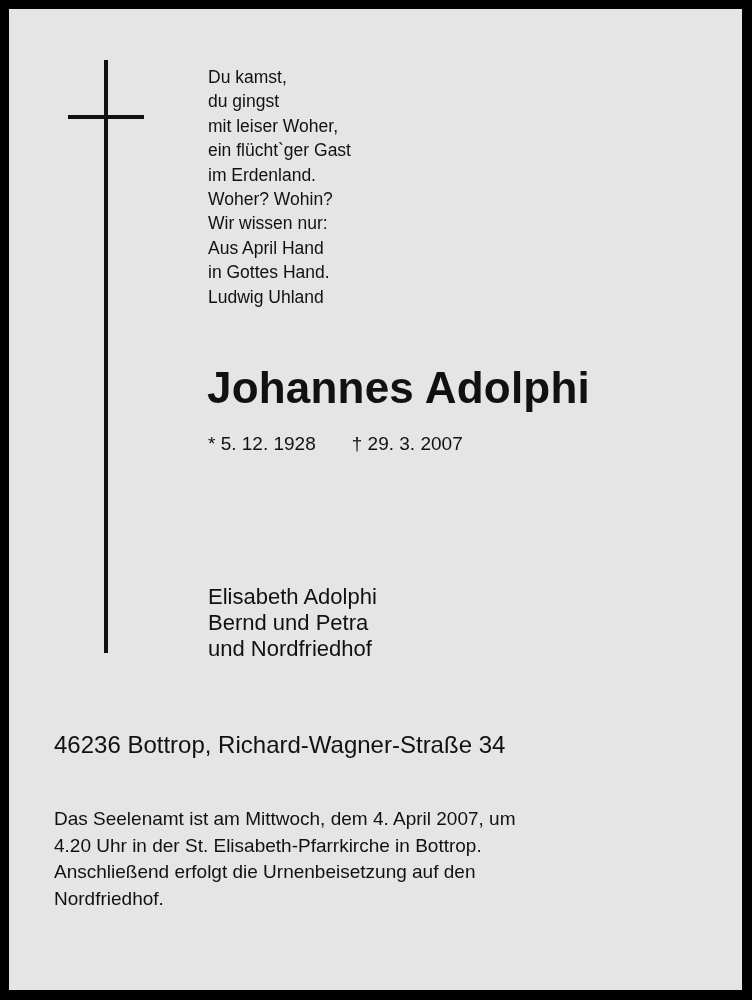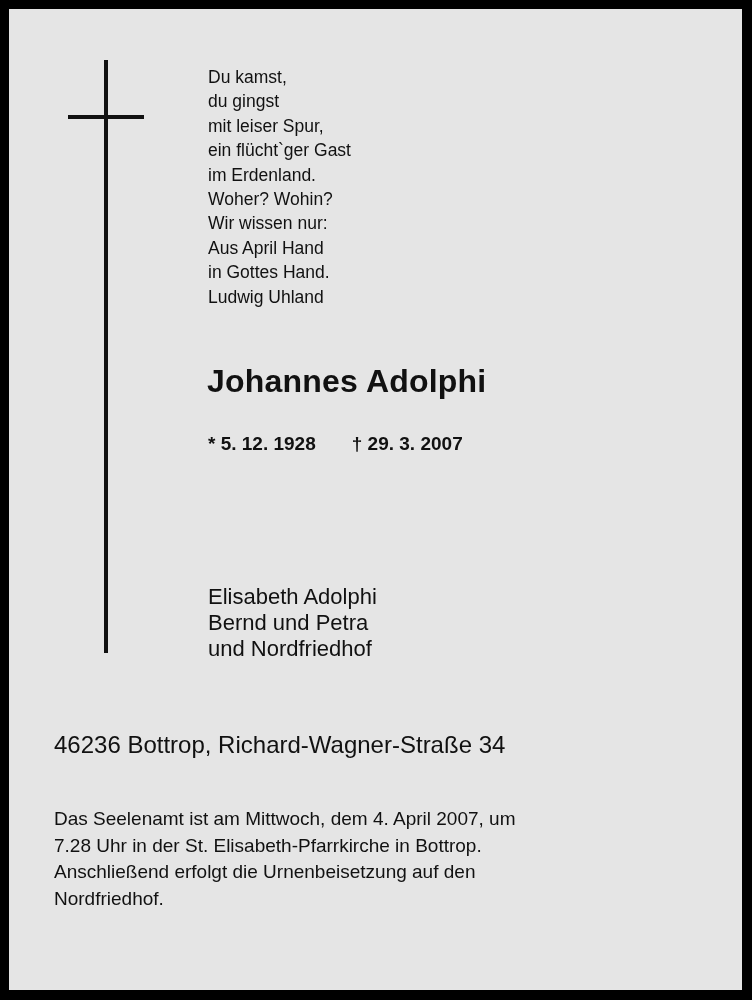--- a/index.html
+++ b/index.html
@@ -3,41 +3,41 @@
 <meta charset="utf-8">
 <style>
   html, body { margin: 0; padding: 0; background: #000; }
   body { width: 752px; height: 1000px; position: relative; overflow: hidden;
          font-family: "Liberation Sans", sans-serif; color: #111; }
   .frame { position: absolute; left: 9px; top: 9px; width: 733px; height: 981px; background: #e5e5e5; }
   .cross-v { position: absolute; left: 95px; top: 51px; width: 4px; height: 593px; background: #111; }
   .cross-h { position: absolute; left: 59px; top: 106px; width: 76px; height: 4px; background: #111; }
   .poem { position: absolute; left: 199px; top: 56px; font-size: 17.5px; line-height: 24.4px; }
   .poem div { white-space: nowrap; }
-  .name { position: absolute; left: 198px; top: 354px; font-size: 32px; font-weight: bold; letter-spacing: 0.2px; white-space: nowrap; }
-  .dates { position: absolute; left: 199px; top: 424px; font-size: 19px; font-weight: bold; white-space: nowrap; }
+  .name { position: absolute; left: 198px; top: 354px; font-size: 44px; font-weight: bold; letter-spacing: 0.2px; white-space: nowrap; }
+  .dates { position: absolute; left: 199px; top: 424px; font-size: 19px; font-weight: normal; white-space: nowrap; }
   .dates .death { margin-left: 36px; }
   .farewell { position: absolute; left: 199px; top: 523px; font-size: 19px; white-space: nowrap; }
   .family { position: absolute; left: 199px; top: 575px; font-size: 22px; line-height: 26px; }
   .family div { white-space: nowrap; }
   .address { position: absolute; left: 45px; top: 722px; font-size: 24px; white-space: nowrap; }
   .service { position: absolute; left: 45px; top: 797px; font-size: 19px; line-height: 26.5px; }
   .service div { white-space: nowrap; }
 </style>
 </head>
 <body>
 
 <div class="frame">
   <div class="cross-v"></div>
   <div class="cross-h"></div>
 
   <div class="poem">
     <div>Du kamst,</div>
     <div>du gingst</div>
-    <div>mit leiser Spur,</div>
+    <div>mit leiser Woher,</div>
     <div>ein flücht`ger Gast</div>
     <div>im Erdenland.</div>
     <div>Woher? Wohin?</div>
     <div>Wir wissen nur:</div>
     <div>Aus April Hand</div>
     <div>in Gottes Hand.</div>
     <div>Ludwig Uhland</div>
   </div>
 
   <div class="name">Johannes Adolphi</div>
@@ -50,17 +50,17 @@
   <div class="family">
     <div>Elisabeth Adolphi</div>
     <div>Bernd und Petra</div>
     <div>und Nordfriedhof</div>
   </div>
 
   <div class="address">46236 Bottrop, Richard-Wagner-Straße 34</div>
 
   <div class="service">
     <div>Das Seelenamt ist am Mittwoch, dem 4. April 2007, um</div>
-    <div>7.28 Uhr in der St. Elisabeth-Pfarrkirche in Bottrop.</div>
+    <div>4.20 Uhr in der St. Elisabeth-Pfarrkirche in Bottrop.</div>
     <div>Anschließend erfolgt die Urnenbeisetzung auf den</div>
     <div>Nordfriedhof.</div>
   </div>
 </div>
 
 </body></html>

